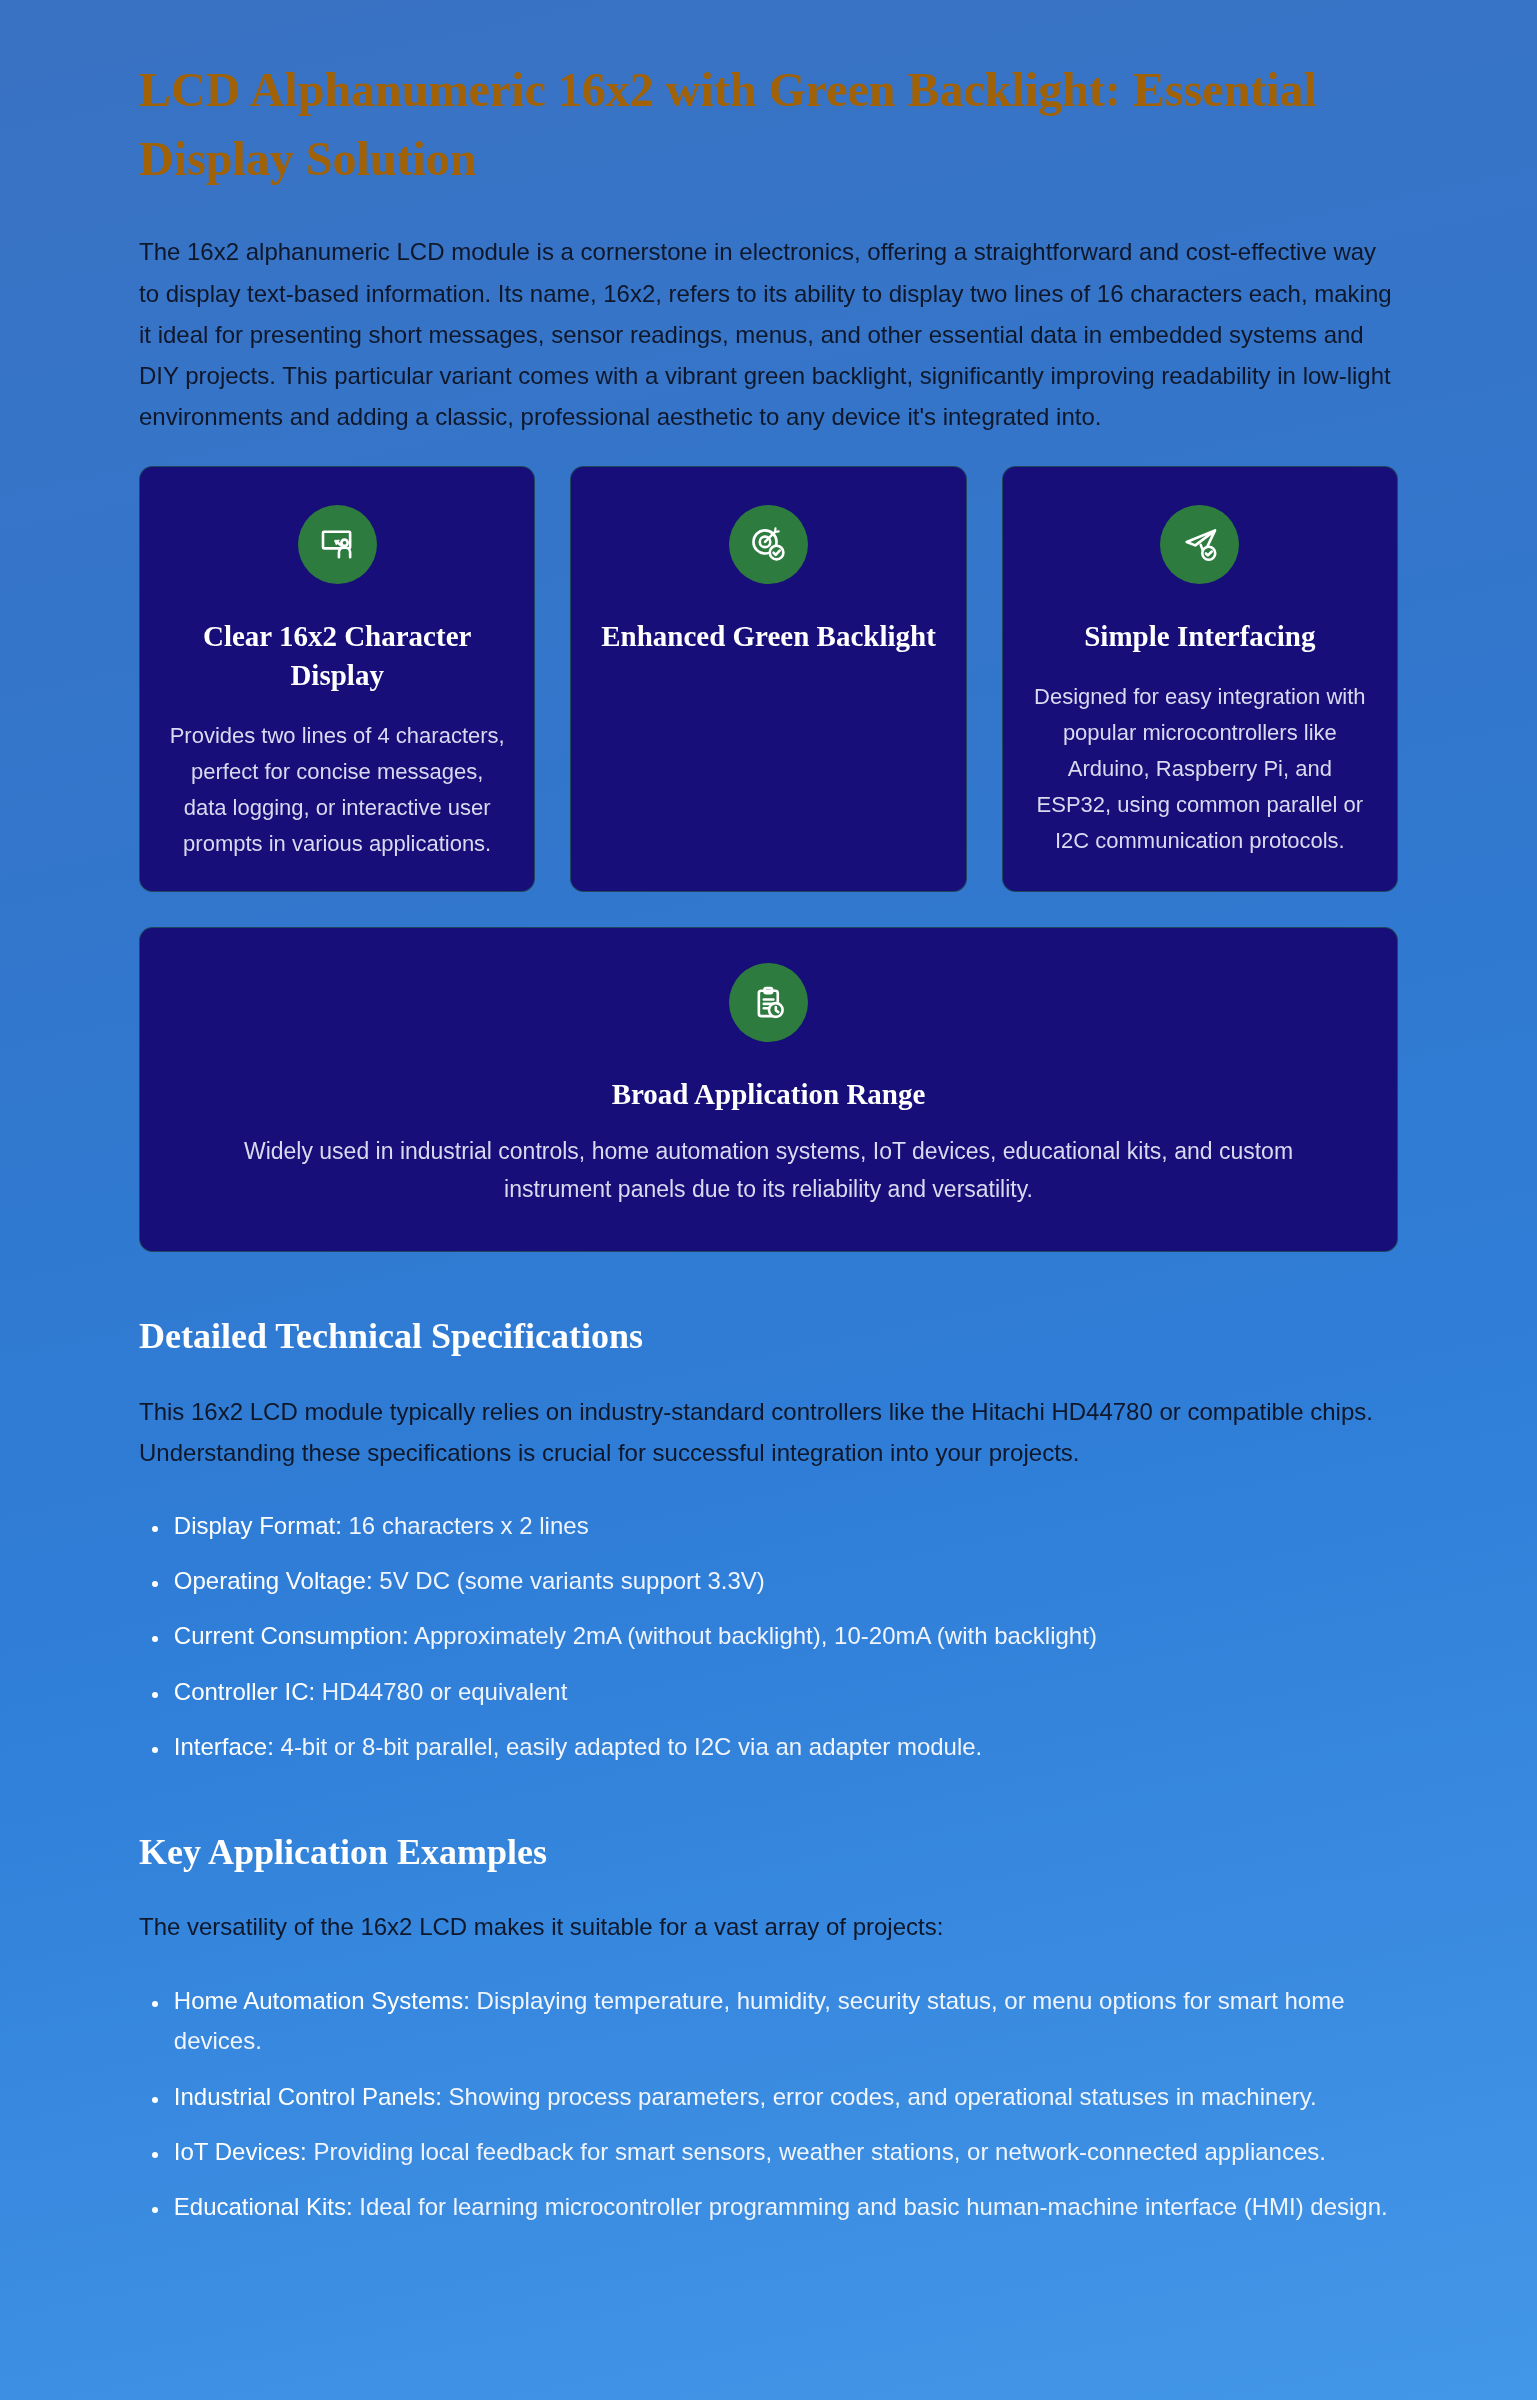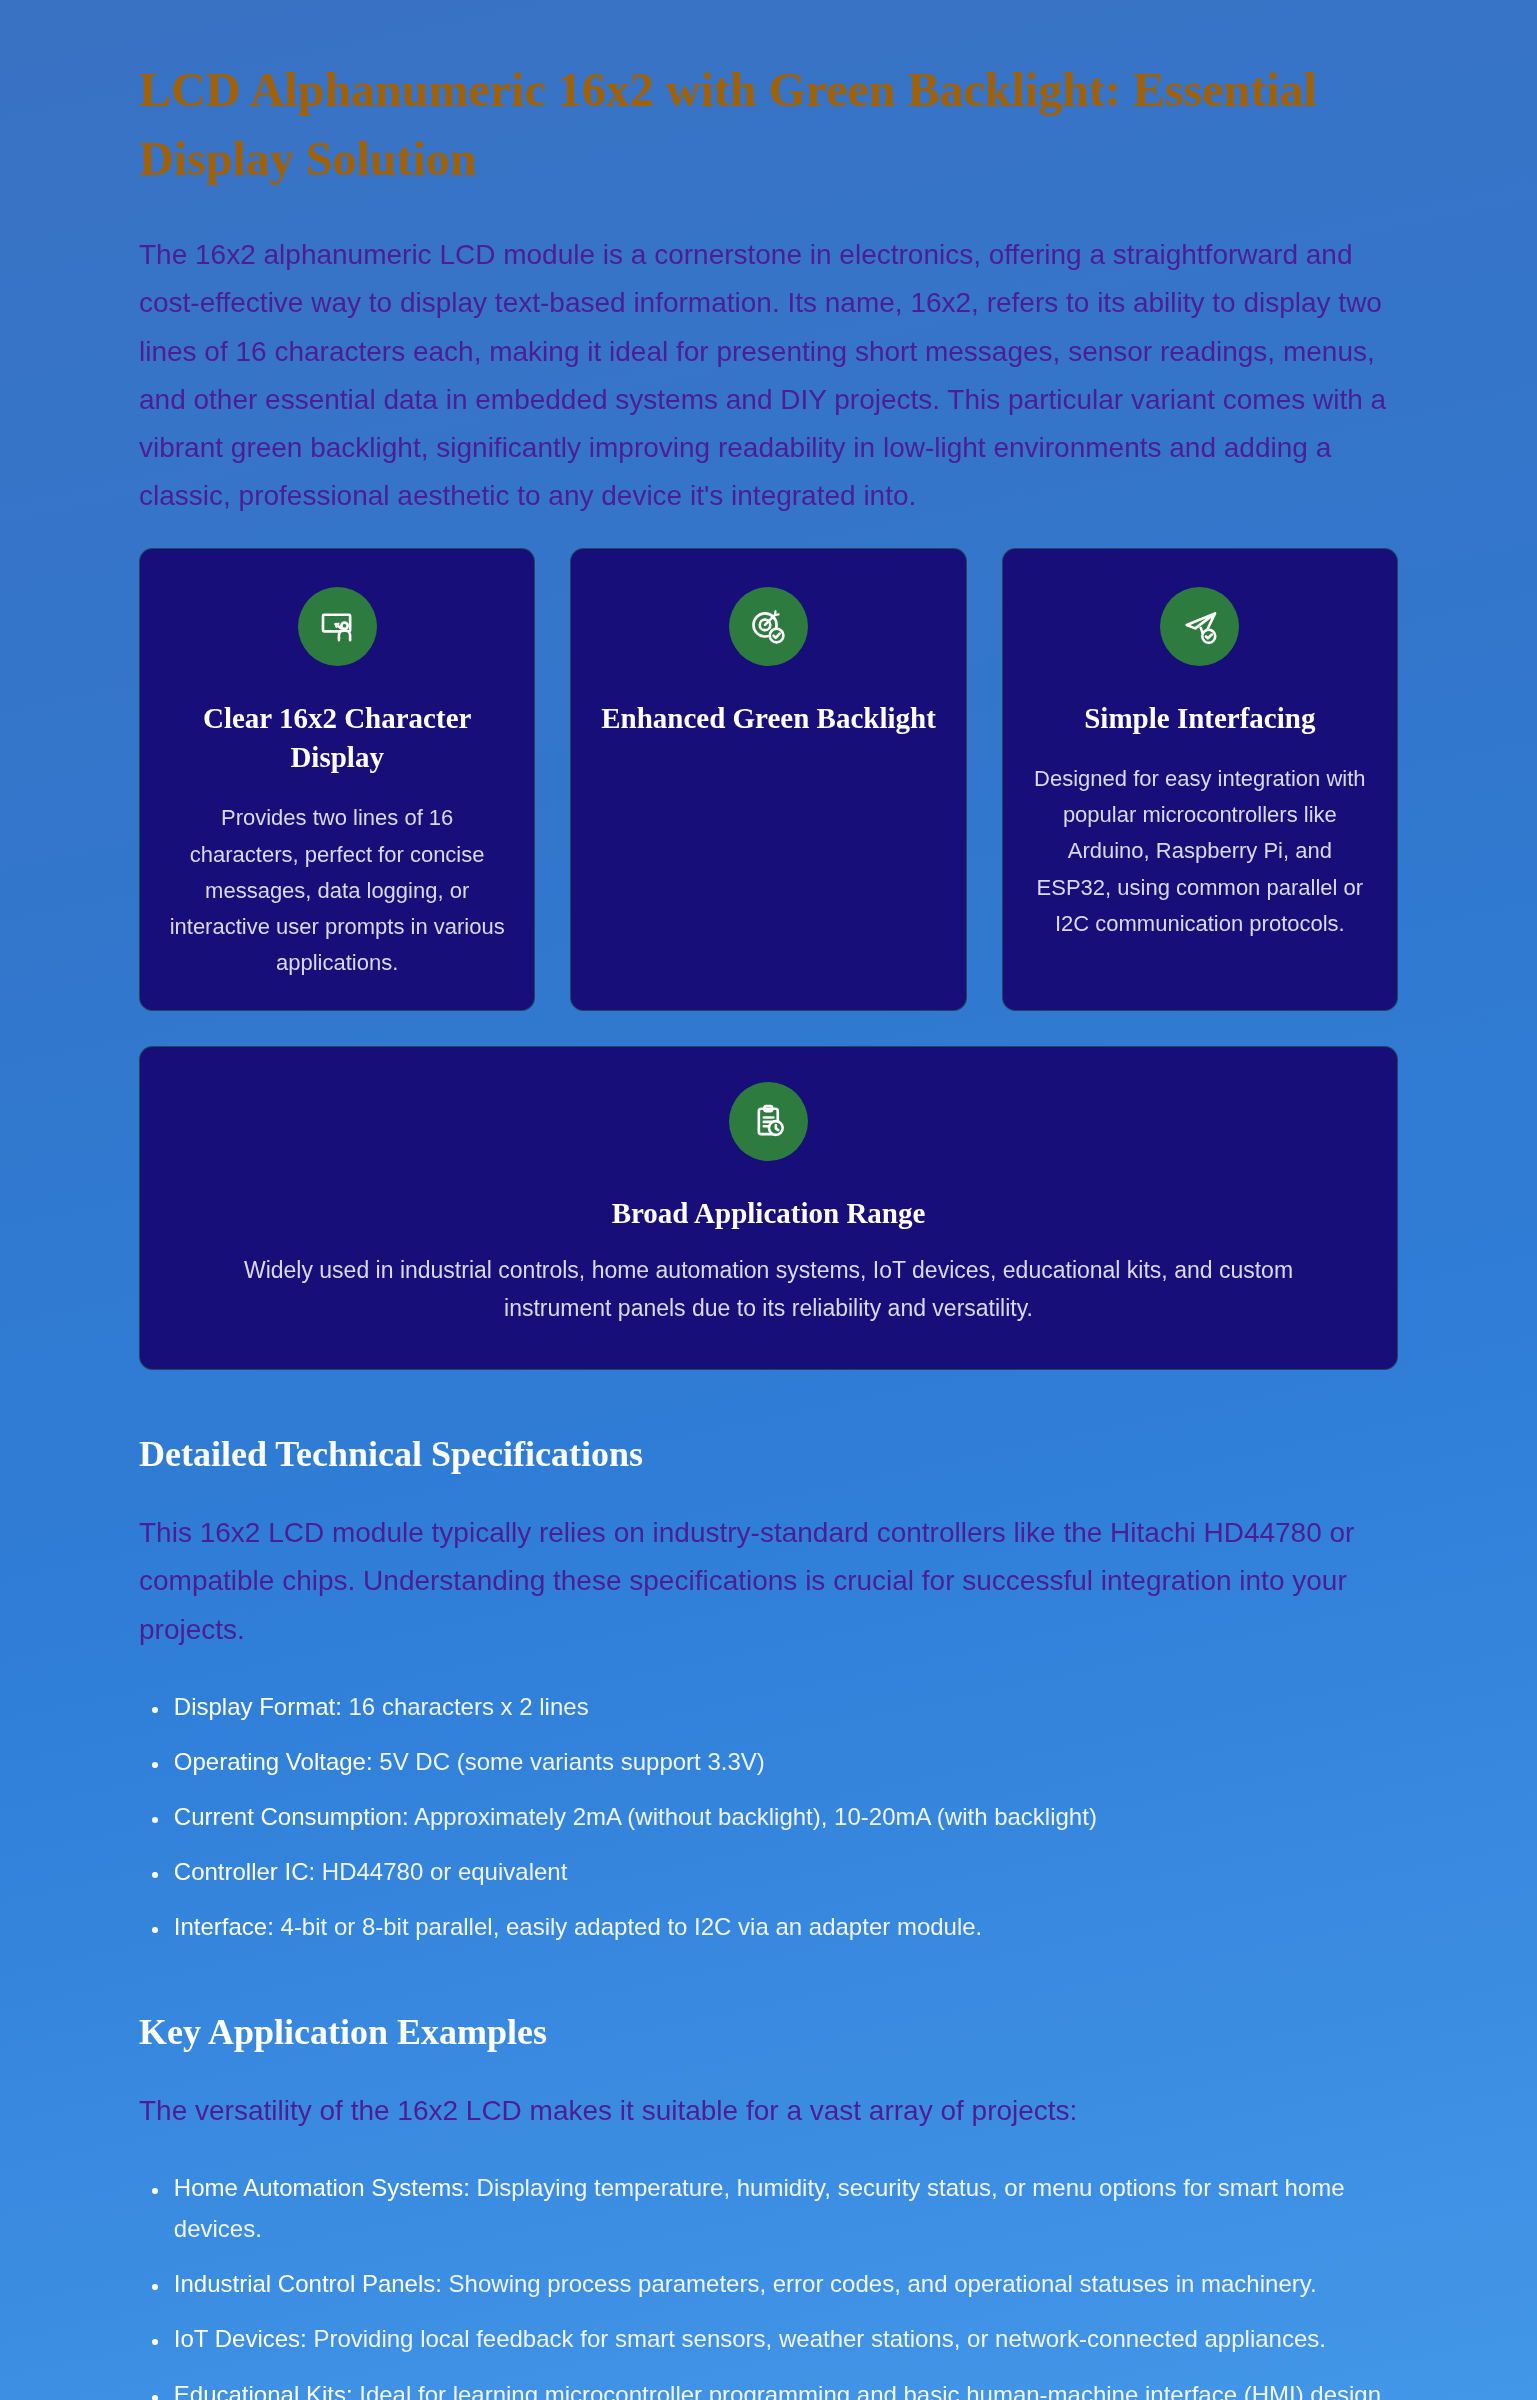--- a/index.html
+++ b/index.html
@@ -19,24 +19,24 @@
   }
   h1.page-title {
     font-family: "Liberation Serif", "DejaVu Serif", serif;
     font-weight: 700;
     font-size: 48px;
     line-height: 1.43;
     color: #a16207;
     margin: 0 0 38px 0;
   }
   p.lead, p.section-para {
-    font-size: 28px;
+    font-size: 24px;
     line-height: 1.72;
     margin: 0;
-    color: #4c1d95;
+    color: #0f172a;
   }
   .cards-row {
     display: grid;
     grid-template-columns: repeat(3, 1fr);
     gap: 35px;
     margin-top: 28px;
   }
   .card {
     background: #170e79;
     border: 1.9px solid rgba(36, 118, 72, 0.55);
@@ -113,21 +113,21 @@
       <div class="icon-circle">
         <svg width="42" height="42" viewBox="0 0 24 24" fill="none" stroke="#ffffff" stroke-width="1.5" stroke-linecap="round" stroke-linejoin="round">
           <rect x="4" y="5" width="15.5" height="9.5" rx="0.6"></rect>
           <path d="M14.4 12.8l-3.2-2.5"></path>
           <path d="M11.2 10.3l1.7-.2M11.2 10.3l.5 1.6" stroke-width="1.2"></path>
           <circle cx="16.3" cy="11.3" r="1.8" fill="#2d7b3e"></circle>
           <path d="M13.1 19.5v-2.7c0-1.5 1.2-2.7 2.7-2.7h1c1.5 0 2.7 1.2 2.7 2.7v2.7" fill="#2d7b3e"></path>
         </svg>
       </div>
       <h3>Clear 16x2 Character Display</h3>
-      <p>Provides two lines of 16 characters, perfect for concise messages, data logging, or interactive user prompts in various applications.</p>
+      <p>Provides two lines of 4 characters, perfect for concise messages, data logging, or interactive user prompts in various applications.</p>
     </div>
 
     <div class="card">
       <div class="icon-circle">
         <svg width="42" height="42" viewBox="0 0 24 24" fill="none" stroke="#ffffff" stroke-width="1.5" stroke-linecap="round" stroke-linejoin="round">
           <circle cx="10.3" cy="10.8" r="6.6"></circle>
           <circle cx="10.3" cy="10.8" r="3"></circle>
           <path d="M10.3 10.8l5.7-5.7"></path>
           <path d="M16 5.1l.3-2.1M16 5.1l2.1-.3" stroke-width="1.2"></path>
           <circle cx="16.9" cy="16.9" r="3.9" fill="#2d7b3e"></circle>

